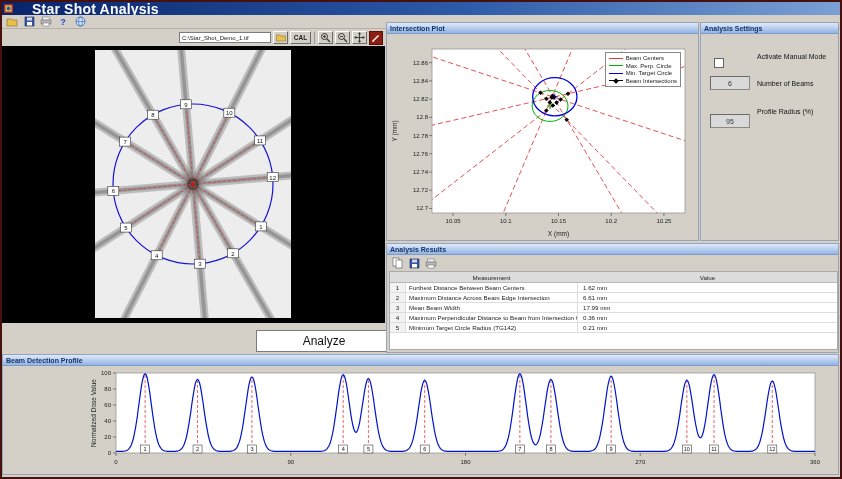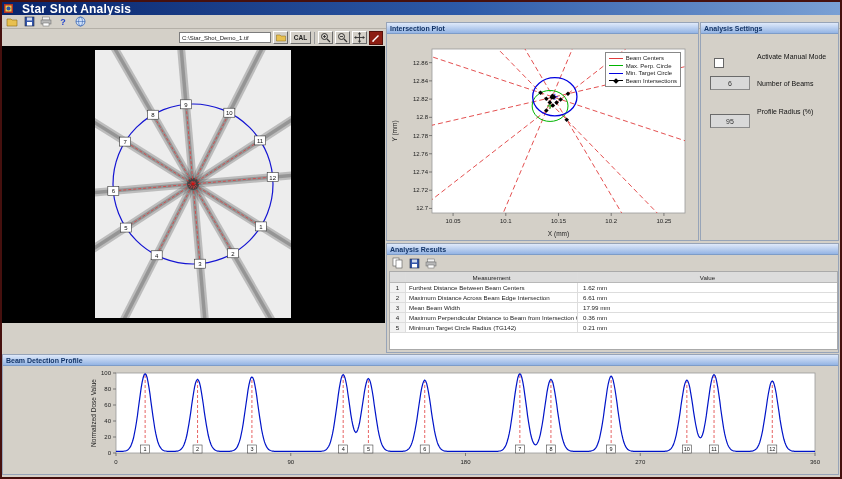--- a/index.html
+++ b/index.html
@@ -1,21 +1,21 @@
 <!DOCTYPE html>
 <html><head>
 <meta charset="utf-8">
 <style>
   *{margin:0;padding:0;box-sizing:border-box;}
   html,body{background:#9a9a9a;}
   body{font-family:"Liberation Sans","DejaVu Sans",sans-serif;}
   .window{position:relative;width:842px;height:479px;border:2px solid #46100e;background:#d4d0c8;overflow:hidden;}
   
   .titlebar{position:absolute;left:0;top:0;width:838px;height:13px;background:linear-gradient(90deg,#08246b,#2d5aa8 55%,#7aa0d4);display:flex;align-items:center;padding-left:2px;}
-  .title-text{color:#fff;font-size:12px;font-weight:bold;margin-left:9px;letter-spacing:.2px;}
+  .title-text{color:#fff;font-size:14px;font-weight:bold;margin-left:19px;letter-spacing:.2px;}
   
   .toolbar{position:absolute;left:0;top:13px;width:838px;height:14px;background:#d4d0c8;border-bottom:1px solid #b4b0a8;display:flex;align-items:center;gap:3px;padding-left:3px;}
   .tbtn{width:14px;height:12px;display:flex;align-items:center;justify-content:center;}
   
   .img-toolbar{position:absolute;left:0;top:27px;width:383px;height:17px;display:flex;align-items:center;justify-content:flex-end;gap:2px;padding-right:2px;background:#d4d0c8;}
   .path-input{width:92px;height:11px;font-size:6px;border:1px solid #7c7c7c;background:#fff;padding:0 2px;color:#222;}
   .mini-btn{width:15px;height:13px;background:#d4d0c8;border:1px solid;border-color:#fff #6a6a6a #6a6a6a #fff;display:flex;align-items:center;justify-content:center;font-size:6.5px;color:#222;}
   .cal-btn{width:21px;font-weight:bold;}
   .tb-sep{width:1px;height:12px;background:#9a9a9a;margin:0 1px;}
   .edit-btn{width:14px;height:14px;background:#8c1d12;border:1px solid #55100a;display:flex;align-items:center;justify-content:center;}
@@ -192,20 +192,21 @@
           <text x="61.680760020836246" y="207.78052193506943" text-anchor="middle" font-size="6" fill="#111">4</text>
           <rect x="99.47245941981264" y="209.19557584733963" width="11" height="9" fill="#fff" stroke="#333" stroke-width="0.6"></rect>
           <text x="104.97245941981264" y="216.19557584733963" text-anchor="middle" font-size="6" fill="#111">3</text>
           <rect x="132.5" y="198.78203230275508" width="11" height="9" fill="#fff" stroke="#333" stroke-width="0.6"></rect>
           <text x="138" y="205.78203230275508" text-anchor="middle" font-size="6" fill="#111">2</text>
           <rect x="160.34384769251403" y="171.89354113865647" width="11" height="9" fill="#fff" stroke="#333" stroke-width="0.6"></rect>
           <text x="165.84384769251403" y="178.89354113865647" text-anchor="middle" font-size="6" fill="#111">1</text>
         </svg></div>
   </div>
 
+  <button class="analyze-btn">Analyze</button>
 
   <div class="panel ix-panel">
     <div class="panel-header">Intersection Plot</div>
     <div class="ix-host">
       <div class="ix-legend">
         <div class="leg-row">
             <span class="leg-line" style="border-top-color:#e03c3c"></span>
             <span>Beam Centers</span>
           </div>
         <div class="leg-row">

